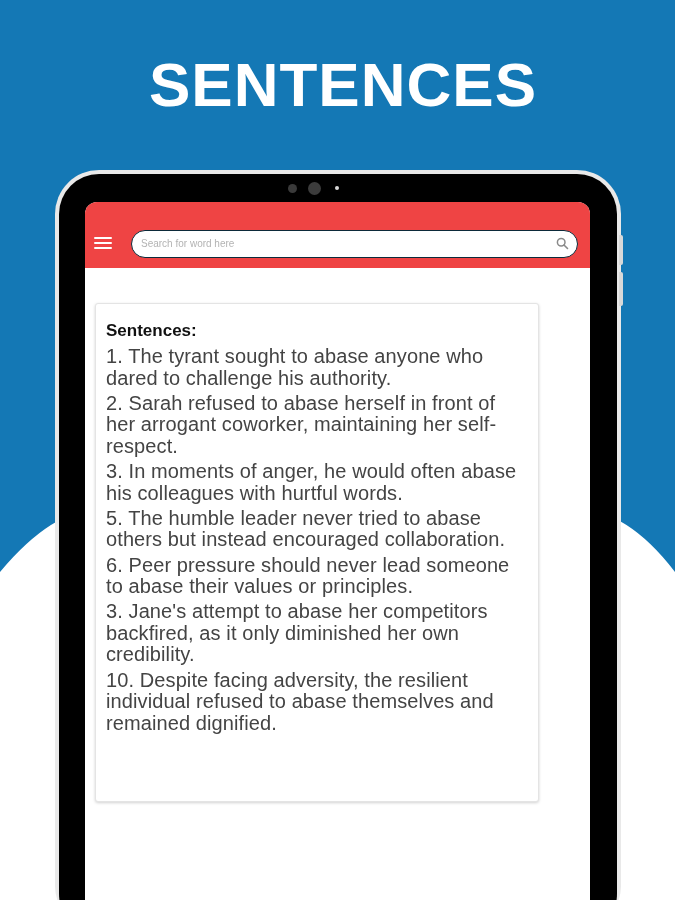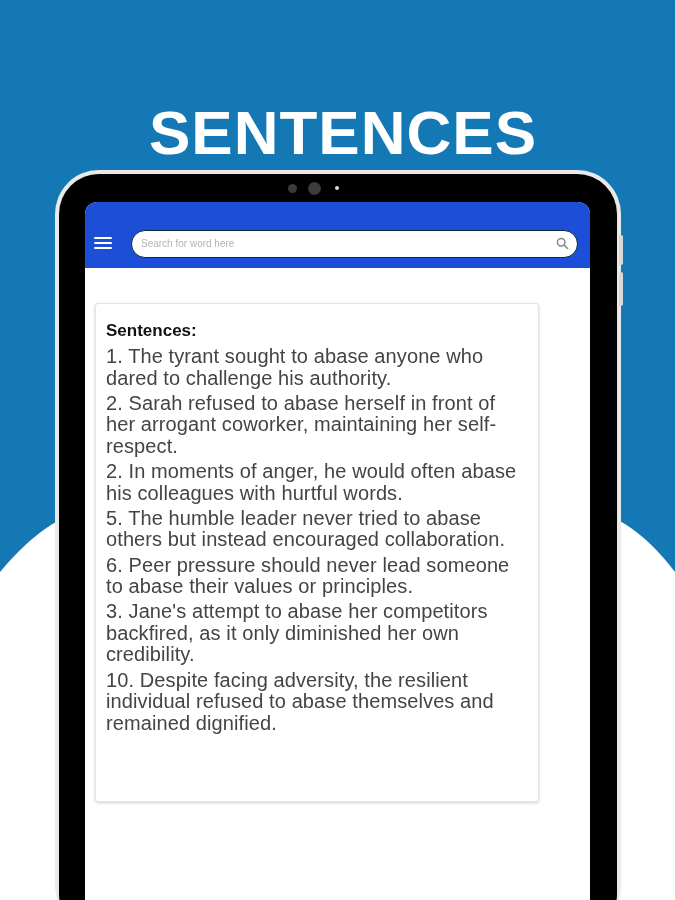--- a/index.html
+++ b/index.html
@@ -16,21 +16,20 @@
     .banner-title {
       position: absolute;
       left: 11px; right: 0; top: 50px;
       text-align: center;
       color: #ffffff;
       font-family: "Liberation Sans", sans-serif;
       font-weight: bold;
       font-size: 62px;
       letter-spacing: 1px;
       line-height: 70px;
-      margin-top: 48px;
     }
     .tablet-frame {
       position: absolute;
       left: 55px; top: 170px;
       width: 566px; height: 760px;
       background: #e9e9e9;
       border-radius: 44px;
     }
     .tablet-side-btn {
       position: absolute;
@@ -55,21 +54,21 @@
       left: 85px; top: 202px;
       width: 505px; height: 720px;
       background: #ffffff;
       border-radius: 12px 12px 0 0;
       overflow: hidden;
     }
     .app-header {
       position: absolute;
       left: 0; top: 0; right: 0;
       height: 66px;
-      background: #1d4ed8;
+      background: #ef4444;
     }
     .menu-icon {
       position: absolute;
       left: 9px; top: 35px;
       width: 18px; height: 14px;
       cursor: pointer;
     }
     .menu-icon span {
       position: absolute;
       left: 0; width: 18px; height: 2px;
@@ -159,19 +158,19 @@
         <circle cx="5.2" cy="5.2" r="3.8" fill="none" stroke="#8a8a8a" stroke-width="1.5"></circle>
         <line x1="8" y1="8" x2="11.5" y2="11.5" stroke="#8a8a8a" stroke-width="1.6" stroke-linecap="round"></line>
       </svg>
     </div>
   </div>
 
   <div class="card">
     <div class="card-title">Sentences:</div>
     <div class="sentence">1. The tyrant sought to abase anyone who dared to challenge his authority.</div>
     <div class="sentence">2. Sarah refused to abase herself in front of her arrogant coworker, maintaining her self-respect.</div>
-    <div class="sentence">2. In moments of anger, he would often abase his colleagues with hurtful words.</div>
+    <div class="sentence">3. In moments of anger, he would often abase his colleagues with hurtful words.</div>
     <div class="sentence">5. The humble leader never tried to abase others but instead encouraged collaboration.</div>
     <div class="sentence">6. Peer pressure should never lead someone to abase their values or principles.</div>
     <div class="sentence">3. Jane's attempt to abase her competitors backfired, as it only diminished her own credibility.</div>
     <div class="sentence">10. Despite facing adversity, the resilient individual refused to abase themselves and remained dignified.</div>
   </div>
 </div>
 
 </body></html>

